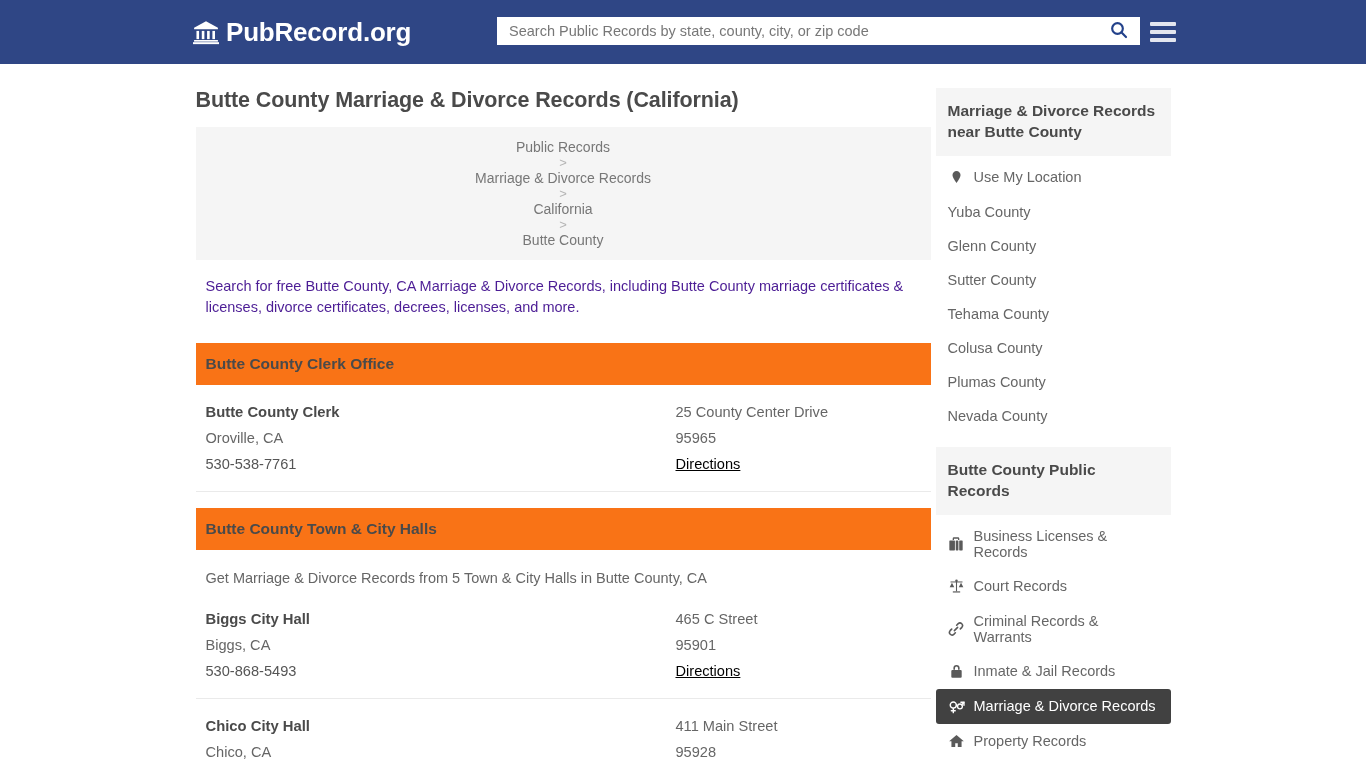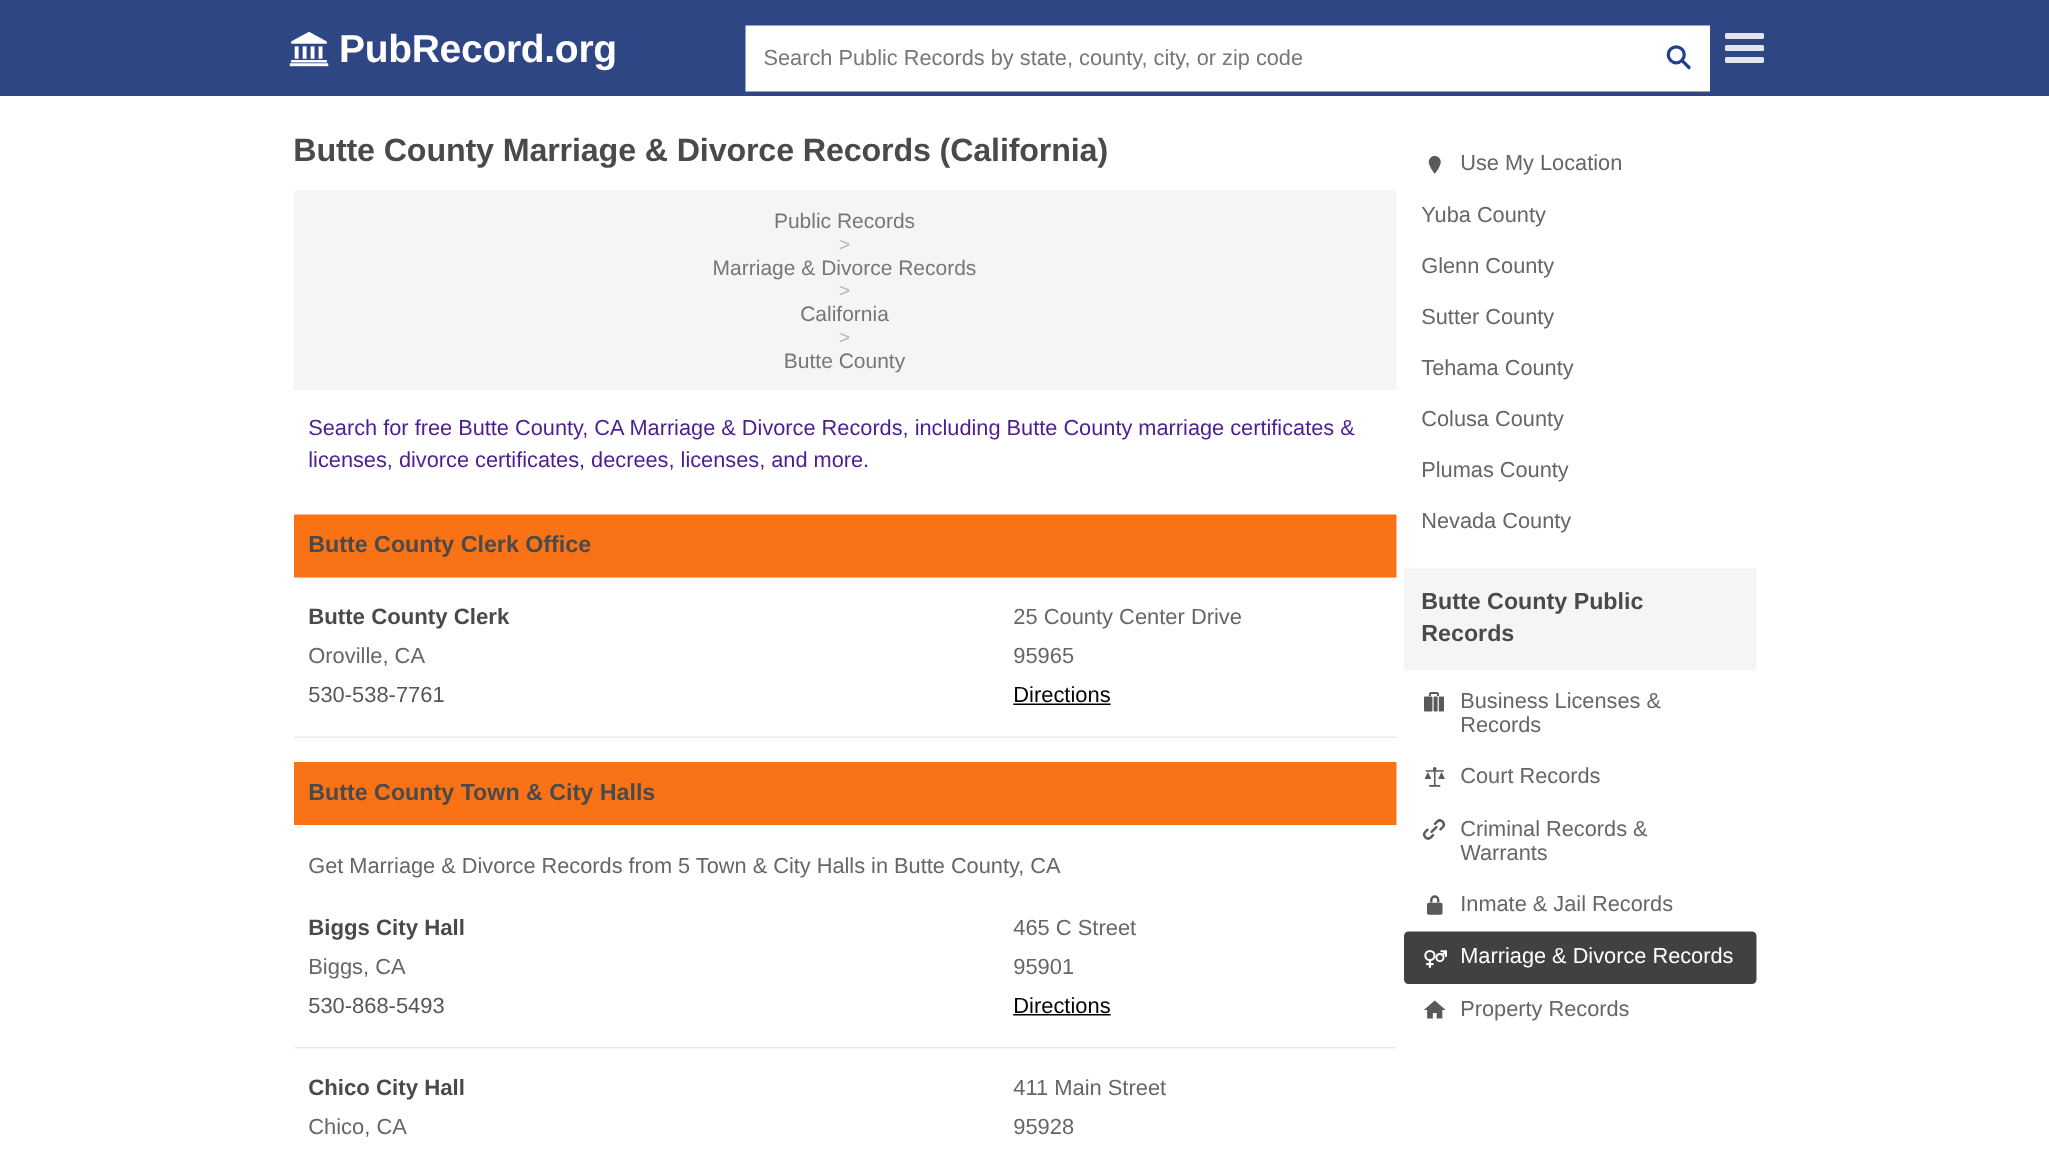--- a/index.html
+++ b/index.html
@@ -31,21 +31,21 @@
     font-size: 26px;
     font-weight: bold;
     letter-spacing: -0.2px;
     white-space: nowrap;
   }
   .search-wrap {
     position: absolute;
     left: 497px;
     top: 17px;
     width: 643px;
-    height: 44px;
+    height: 28px;
     background: #ffffff;
     display: flex;
     align-items: flex-end;
   }
   .search-input {
     flex: 1;
     height: 100%;
     border: none;
     outline: none;
     padding: 0 12px;
@@ -163,21 +163,21 @@
   .side-head {
     background: #f5f5f5;
     padding: 13px 12px;
     font-size: 15.5px;
     font-weight: bold;
     color: #4a4a4a;
     line-height: 1.35;
   }
   .side-list { padding-top: 4px; }
   .side-item {
-    display: flex; align-items: flex-start; gap: 9px;
+    display: flex; align-items: center; gap: 9px;
     padding: 9px 12px;
     font-size: 14.5px;
     color: #666666;
     cursor: pointer;
     border-radius: 3px;
   }
   .side-item.active {
     background: #414141;
     color: #ffffff;
   }
@@ -271,20 +271,21 @@
               <div class="rec-line">Chico, CA</div>
               <div class="rec-phone">530-896-7200</div>
             </div>
             <div class="rec-right"><div class="rec-addr">411 Main Street</div><div class="rec-zip">95928</div><a class="dir-link">Directions</a></div>
           </div>
           <div class="record"></div>
         </div>
     </div>
 
     <div class="side-col">
+      <div class="side-head">Marriage &amp; Divorce Records near Butte County</div>
       <div class="side-list" id="nearby-list">
           <div class="side-item">
             <span class="ico">
               <svg viewBox="0 0 24 24" width="13" height="16" fill="#5a5a5a">
                 <path d="M12 1C7.9 1 4.6 4.3 4.6 8.4C4.6 14 12 23 12 23s7.4-9 7.4-14.6C19.4 4.3 16.1 1 12 1z"></path>
               </svg>
             </span>
             <span>Use My Location</span>
           </div>
           <div class="side-item">

